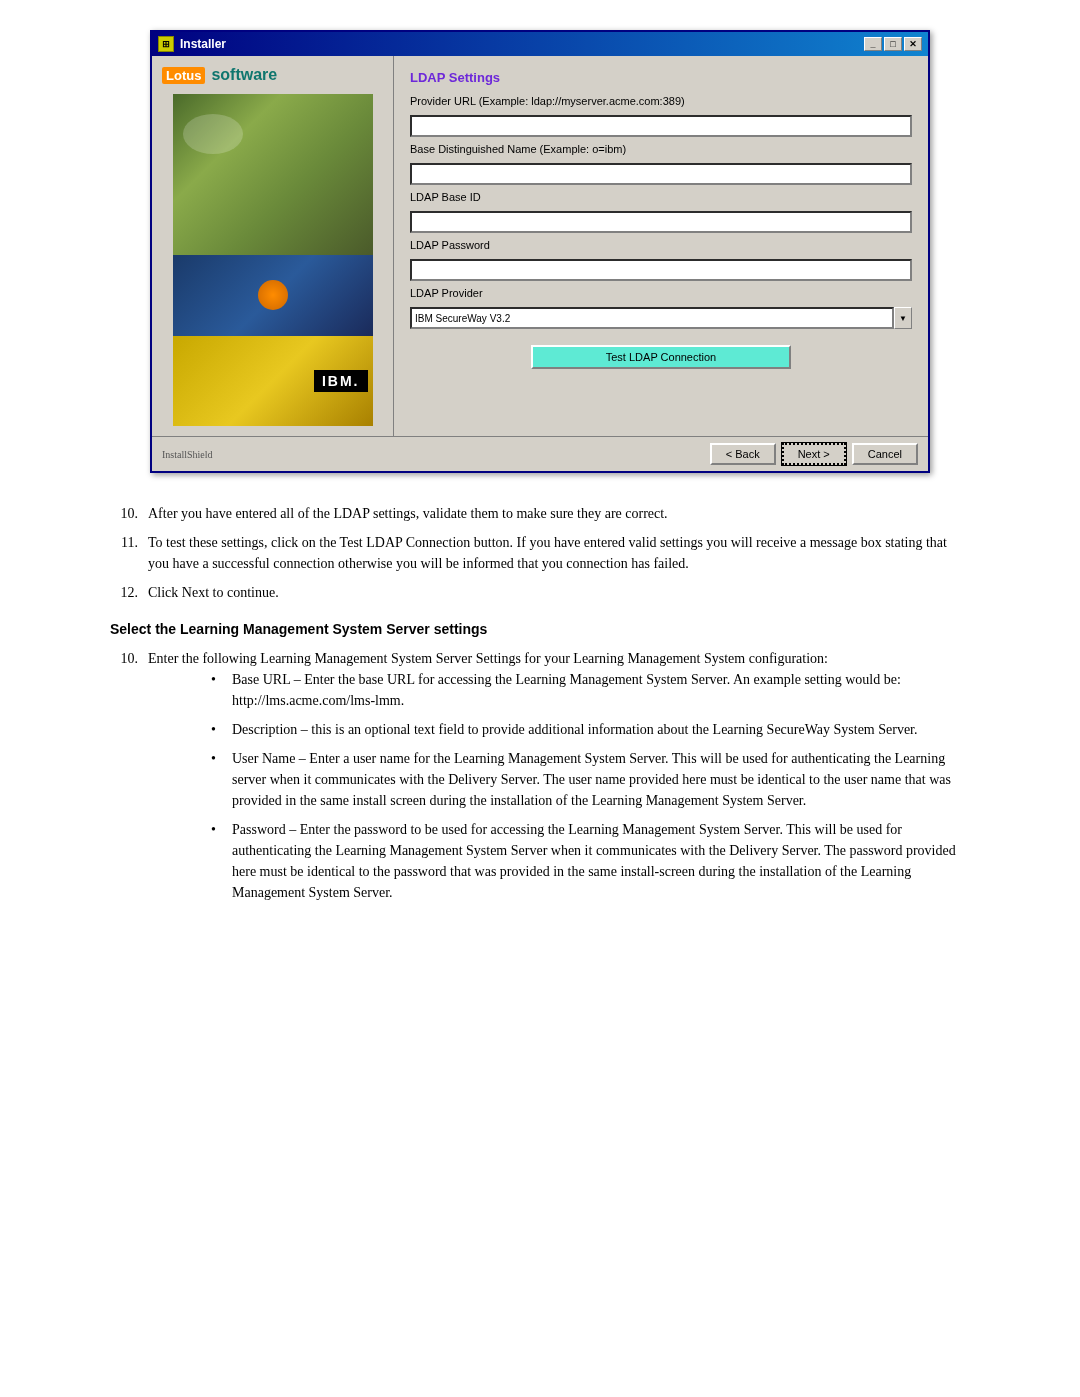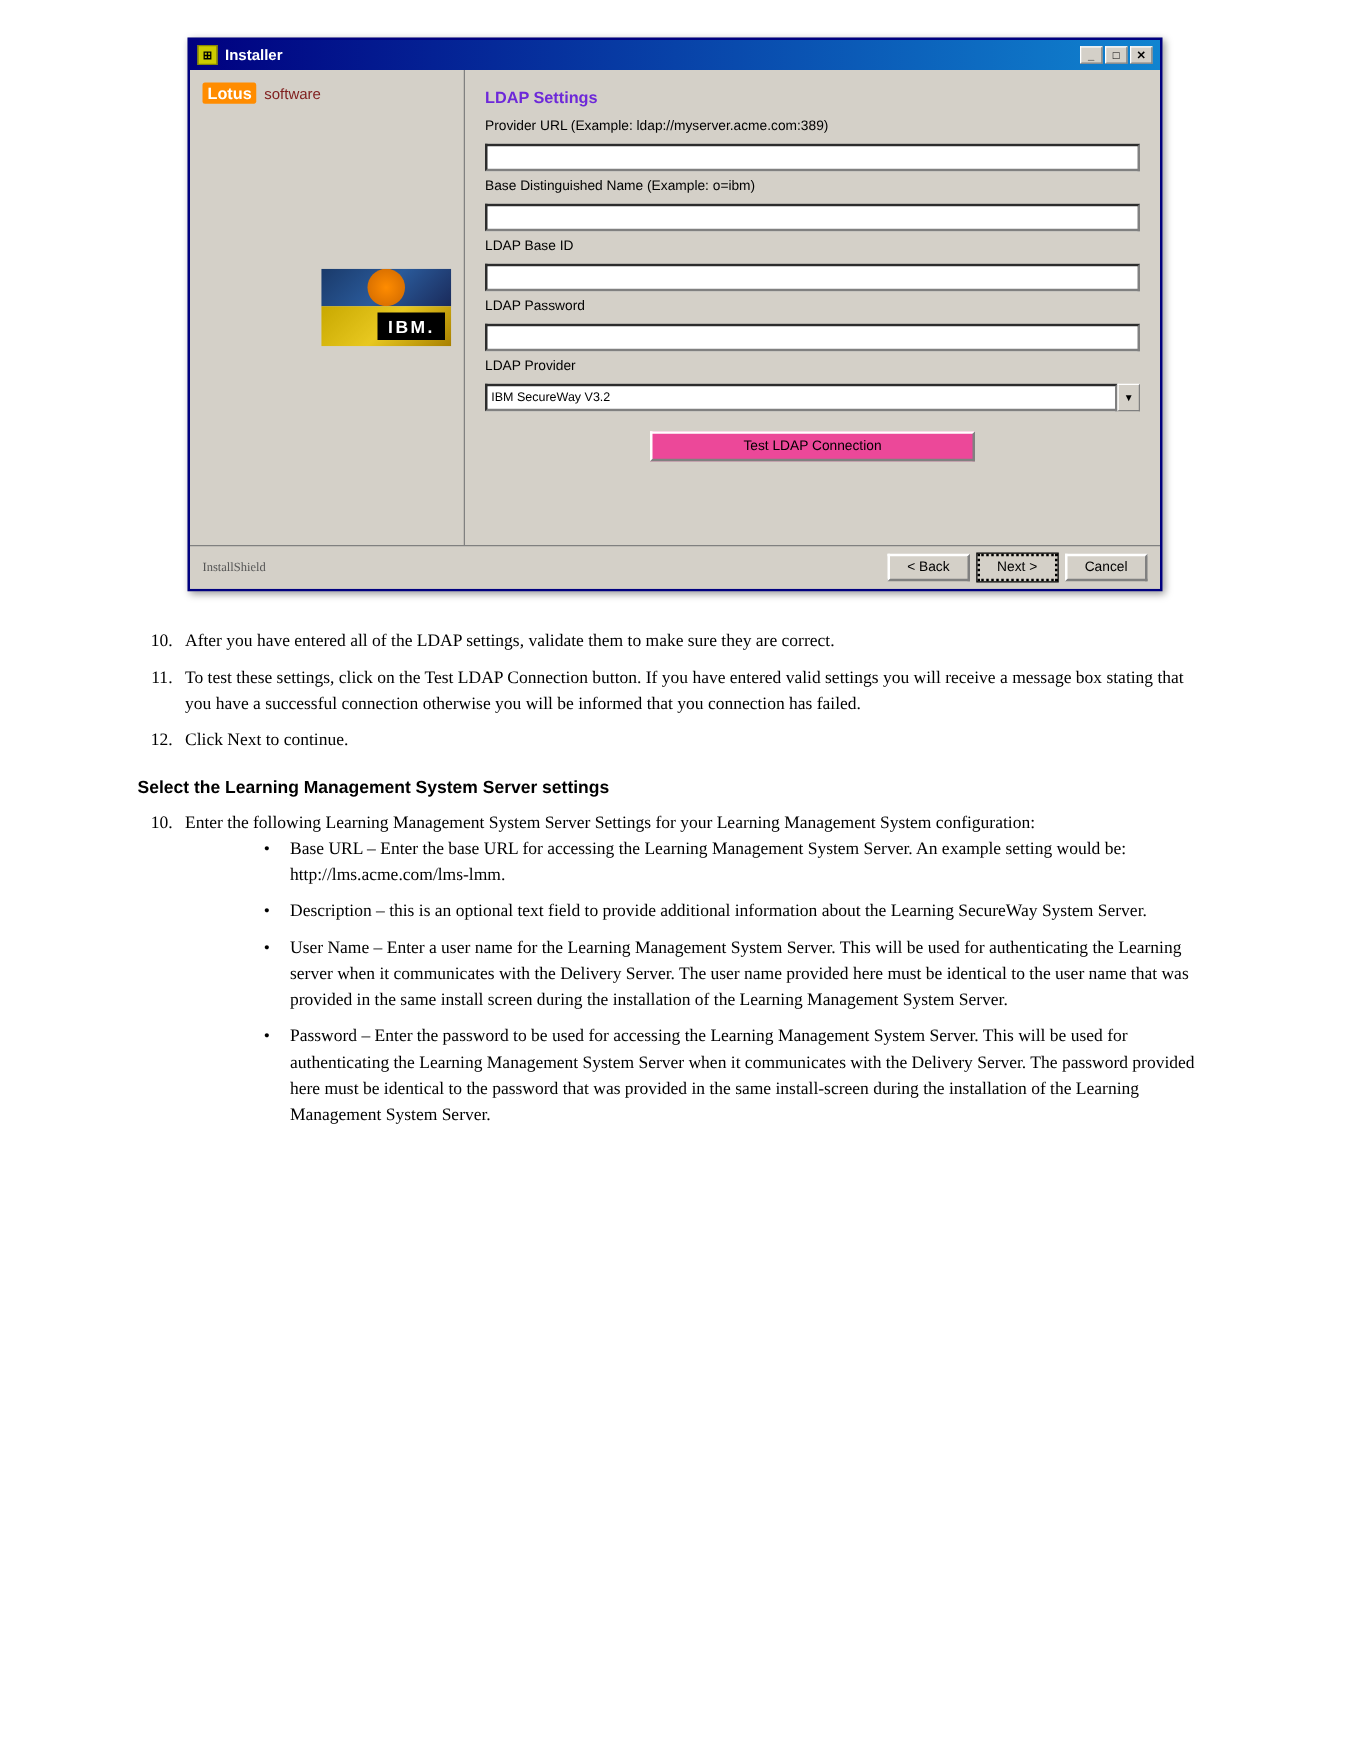--- a/index.html
+++ b/index.html
@@ -73,24 +73,24 @@
       font-family: Arial, sans-serif;
     }
 
     .installer-body {
       display: flex;
       height: 380px;
     }
 
     
     .left-panel {
-      width: 220px;
-      background: #d4d0c8;
-      display: flex;
-      flex-direction: row;
+      width: 242px;
+      background: #d4d0c8;
+      display: flex;
+      flex-direction: column;
       align-items: center;
       padding: 10px;
       border-right: 1px solid #808080;
     }
 
     .lotus-logo {
       display: flex;
       align-items: center;
       gap: 6px;
       margin-bottom: 10px;
@@ -102,22 +102,23 @@
       color: white;
       font-weight: bold;
       font-family: Arial, sans-serif;
       font-size: 13px;
       padding: 1px 4px;
       border-radius: 2px;
     }
 
     .lotus-software {
       font-family: Arial, sans-serif;
-      font-size: 12px;
-      color: #7f1d1d;
+      font-size: 16px;
+      color: #0f766e;
+      font-weight: bold;
     }
 
     .left-images {
       width: 200px;
       flex: 1;
       display: flex;
       flex-direction: column;
       gap: 0;
       overflow: hidden;
     }
@@ -234,21 +235,21 @@
       display: flex;
       align-items: center;
       justify-content: center;
       font-size: 8px;
       cursor: pointer;
     }
 
     .test-btn {
       margin-top: 10px;
       align-self: center;
-      background: #ec4899;
+      background: #5eead4;
       border: 2px solid;
       border-color: #ffffff #808080 #808080 #ffffff;
       font-family: Arial, sans-serif;
       font-size: 11px;
       padding: 4px 20px;
       cursor: pointer;
       width: 260px;
       text-align: center;
     }
 

